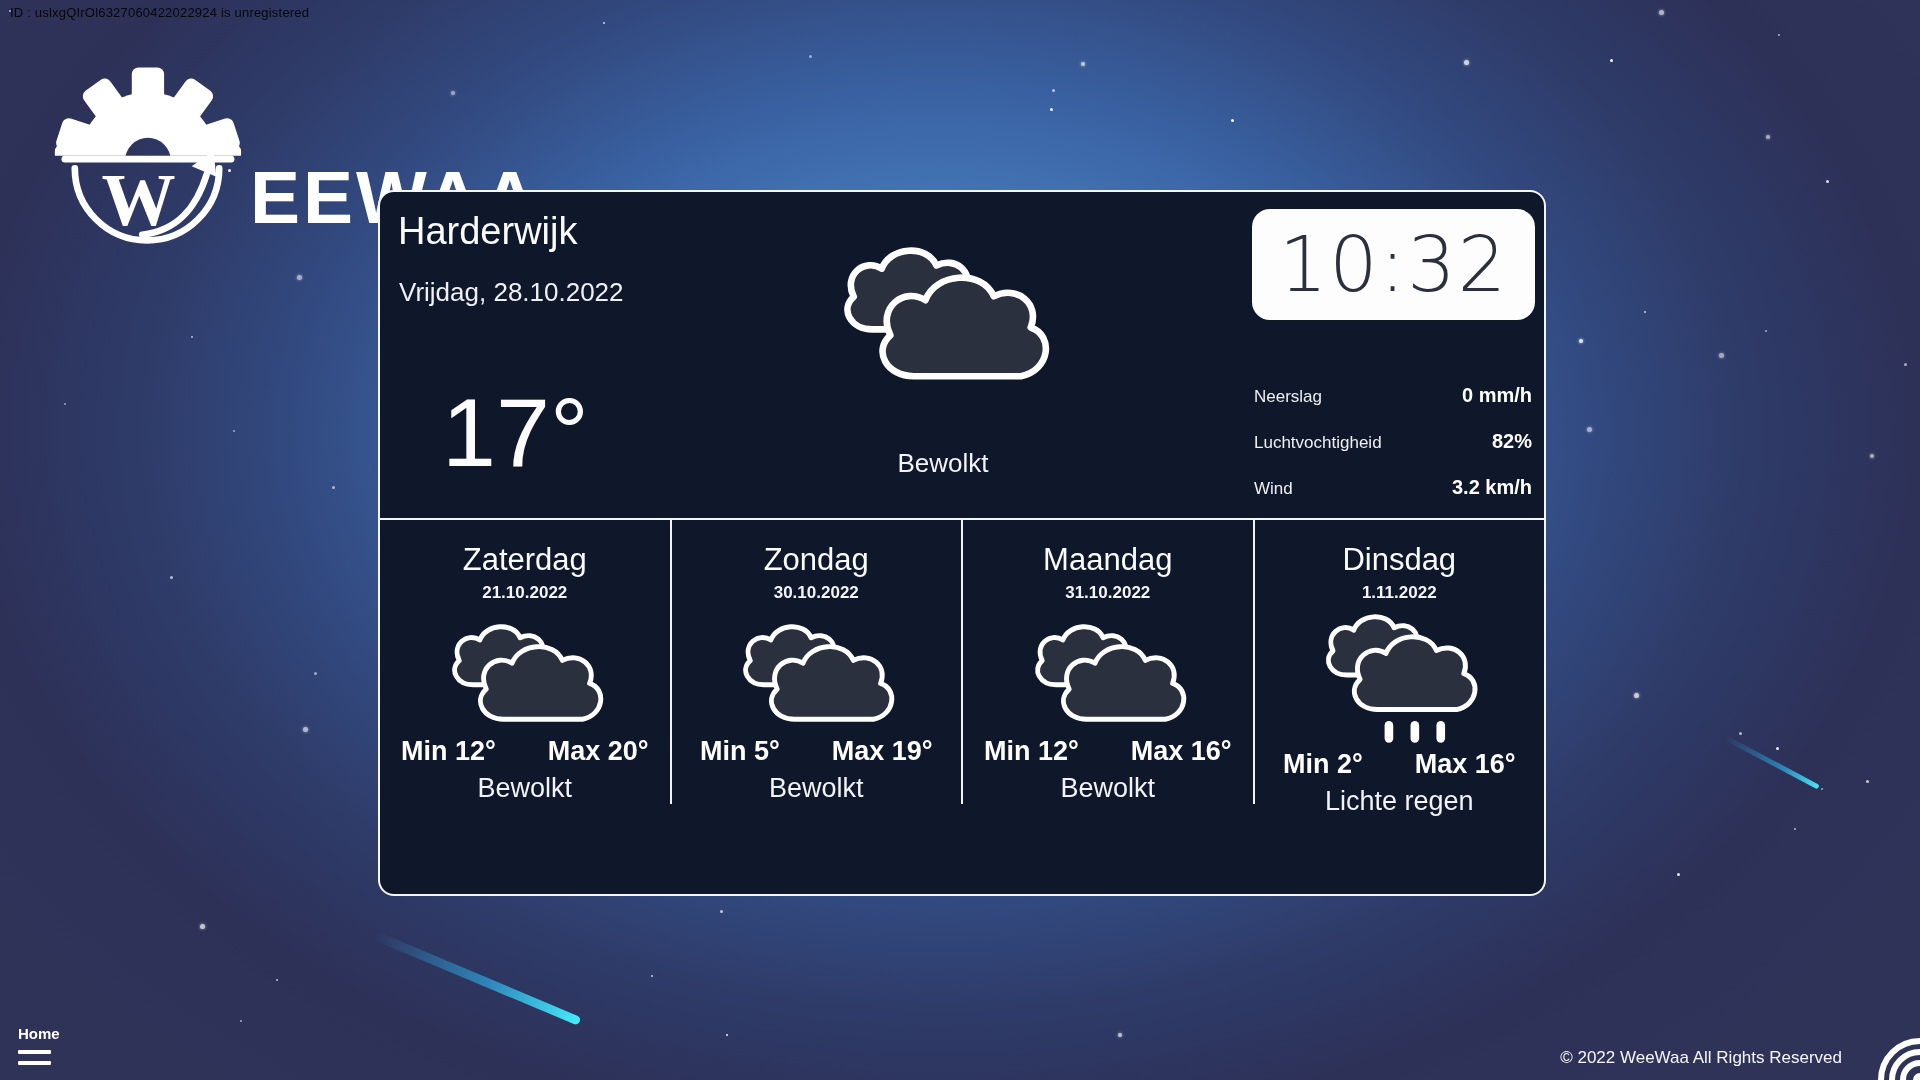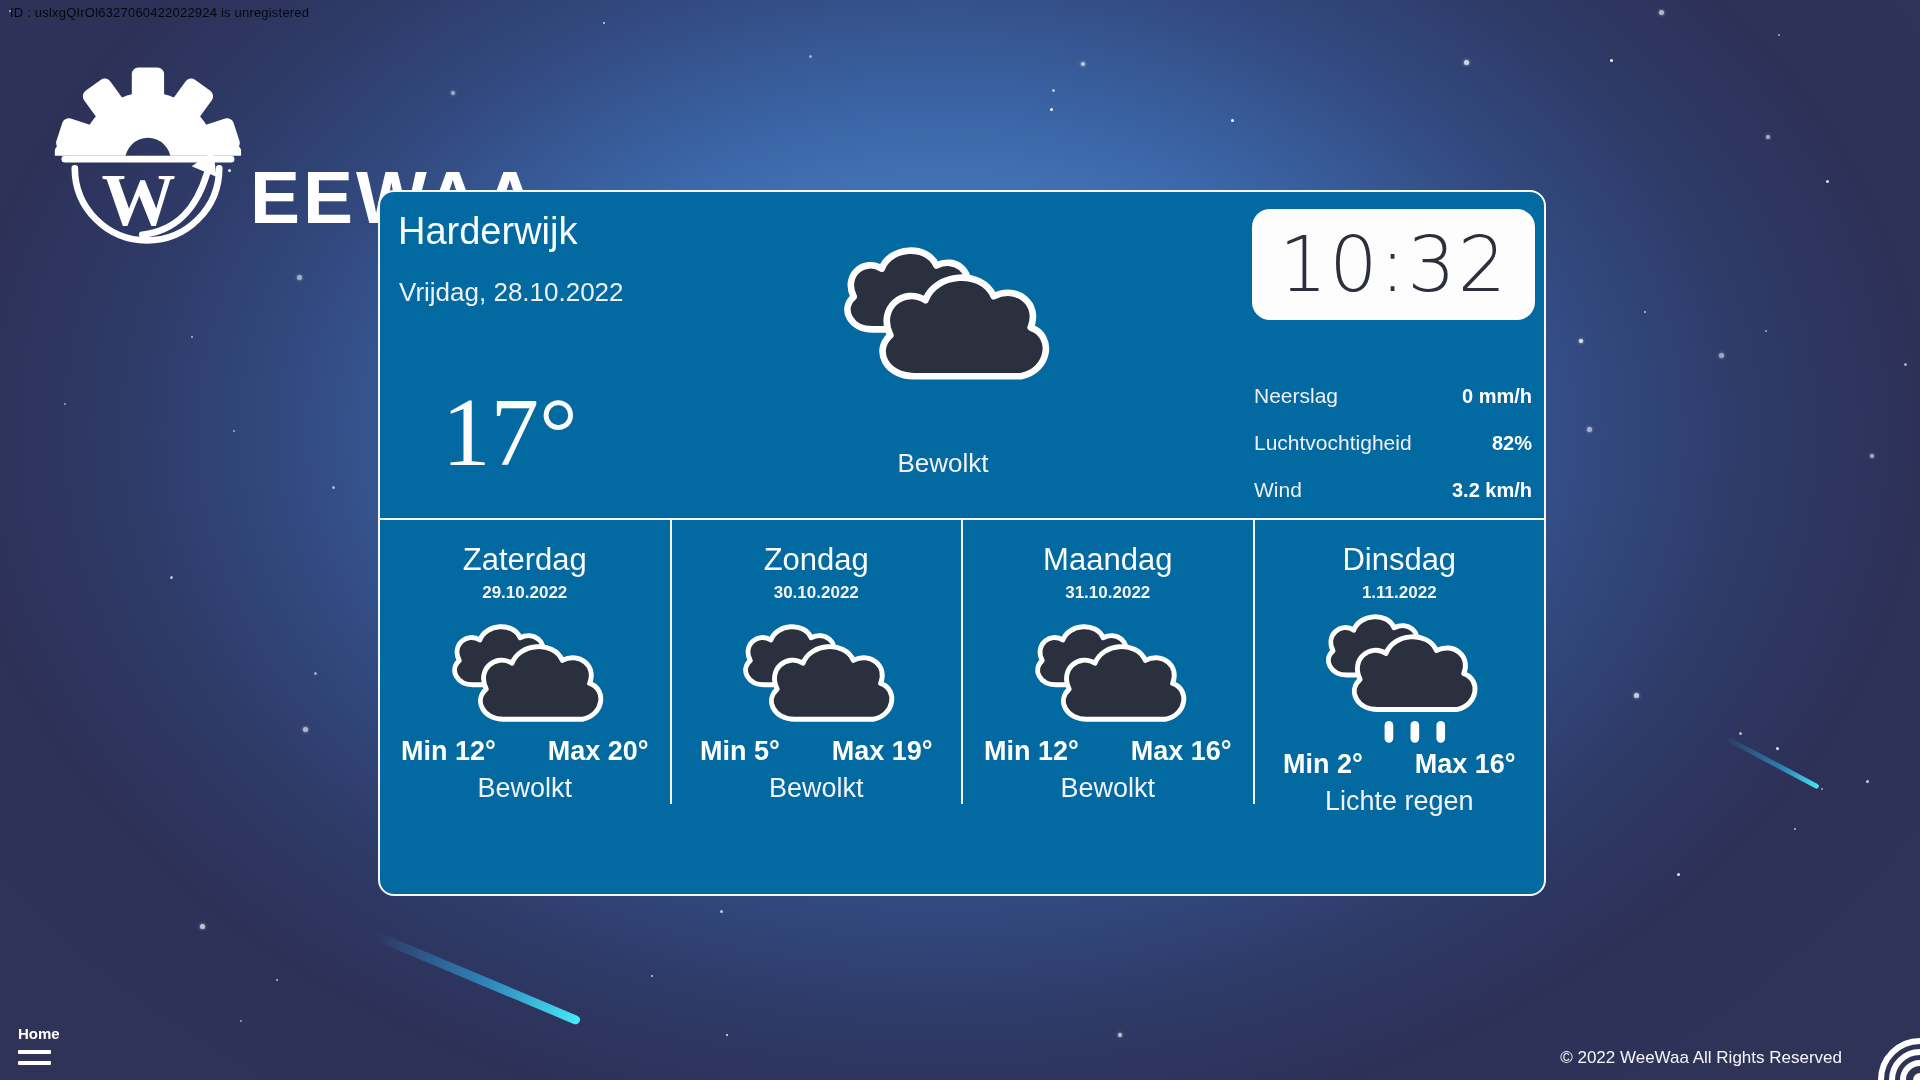--- a/index.html
+++ b/index.html
@@ -28,38 +28,38 @@
   
   .id-banner{position:absolute;left:10px;top:5px;z-index:6;
     font-size:13px;font-weight:400;color:#06070d;letter-spacing:.2px;}
   
   .logo{position:absolute;left:0;top:0;z-index:1;}
   .emblem{position:absolute;left:52px;top:58px;width:190px;height:190px;}
   .brand{position:absolute;left:250px;top:160px;font-size:75px;line-height:75px;
     font-weight:700;letter-spacing:3px;color:#fff;}
   
   .card{position:absolute;left:378px;top:190px;width:1168px;height:706px;z-index:2;
-    background:#0369a1;border:2px solid #f5f6f8;border-radius:16px;
+    background:#0f172a;border:2px solid #f5f6f8;border-radius:16px;
     box-sizing:border-box;overflow:hidden;}
   .current{position:relative;height:326px;border-bottom:2px solid #f5f6f8;}
   .city{position:absolute;left:18px;top:18px;margin:0;font-size:38px;font-weight:400;color:#fbfcfe;}
   .cur-date{position:absolute;left:19px;top:85px;font-size:26px;font-weight:300;color:#eef0f4;}
   .temp{position:absolute;left:62px;top:192px;font-size:97px;line-height:1;font-weight:200;
-    font-family:Liberation Serif, serif;color:#fdfdfe;}
+    font-family:Liberation Sans, sans-serif;color:#fdfdfe;}
   .main-icon{position:absolute;left:448px;top:40px;width:230px;text-align:center;}
   .main-icon svg{width:230px;height:152px;}
   .cond{position:absolute;left:448px;top:256px;width:230px;text-align:center;
     font-size:26px;font-weight:300;color:#f2f3f6;}
   .clock{position:absolute;left:872px;top:17px;width:283px;height:111px;
     background:#fdfdfd;border-radius:18px;display:flex;align-items:center;justify-content:center;}
   .clock span{font-size:76px;font-weight:200;letter-spacing:2px;color:#2b2f3e;
     font-family:"DejaVu Sans","Liberation Sans",sans-serif;}
   .stats{position:absolute;left:874px;top:192px;width:278px;display:grid;row-gap:23px;}
   .stat-row{display:flex;justify-content:space-between;align-items:baseline;}
-  .stat-label{font-size:21px;font-weight:300;color:#eef0f3;}
+  .stat-label{font-size:17px;font-weight:300;color:#eef0f3;}
   .stat-value{font-size:20px;font-weight:700;color:#fff;}
   
   .forecast{display:flex;height:284px;}
   .fcol{flex:1 1 0;display:flex;flex-direction:column;align-items:center;box-sizing:border-box;}
   .fcol + .fcol{border-left:2px solid #f2f3f5;}
   .fday{margin-top:22px;font-size:31px;font-weight:300;color:#fbfcfe;}
   .fdate{margin-top:5px;font-size:17px;font-weight:700;color:#f4f5f8;}
   .ficon{height:188px;display:flex;align-items:center;justify-content:center;}
   .ficon svg{width:170px;height:112px;}
   .ficon svg.rain{height:144px;}
@@ -219,21 +219,21 @@
         <div class="stat-row">
           <span class="stat-label">Wind</span>
           <span class="stat-value">3.2 km/h</span>
         </div>
       </div>
     </div>
 
     <div class="forecast">
       <div class="fcol">
         <div class="fday">Zaterdag</div>
-        <div class="fdate">29.10.2022</div>
+        <div class="fdate">21.10.2022</div>
         <div class="ficon">
           <svg viewBox="0 0 118 78">
               <use href="#cloudpair"></use>
             </svg>
         </div>
         <div class="minmax">
           <span>Min 12°</span>
           <span>Max 20°</span>
         </div>
         <div class="fcond">Bewolkt</div>

